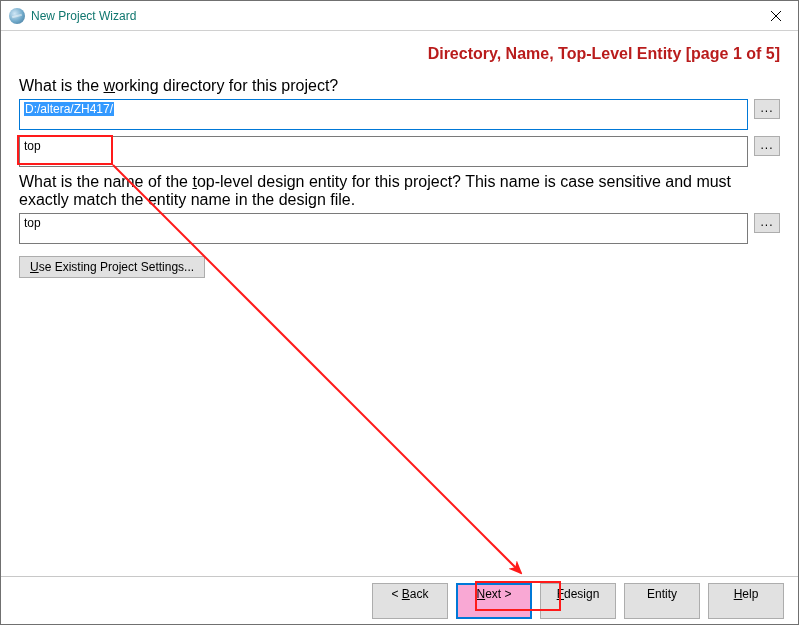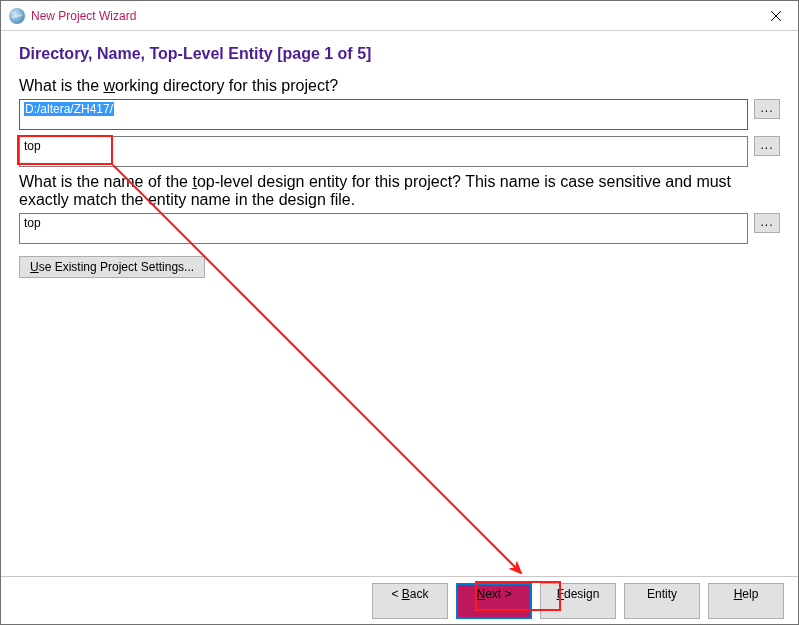--- a/index.html
+++ b/index.html
@@ -39,41 +39,42 @@
   .titlebar .icon::after {
     content: "";
     position: absolute;
     left: 3px; top: 7px;
     width: 10px; height: 2px;
     background: rgba(255,255,255,0.45);
     transform: rotate(-15deg);
   }
   .titlebar .title {
     font-size: 12px;
-    color: #be185d;
+    color: #0f766e;
     flex: 1 1 auto;
   }
   .titlebar .close {
     width: 45px; height: 29px;
     display: flex; align-items: center; justify-content: center;
     font-size: 14px; color: #000;
     cursor: default;
   }
 
   .content {
     flex: 1 1 auto;
     padding: 14px 18px 0 18px;
     position: relative;
   }
 
   h1.page-title {
     margin: 0 0 14px 0;
     font-size: 16px;
     font-weight: bold;
-    color: #4c1d95;
+    color: #b91c1c;
+    text-align: right;
   }
 
   .label {
     font-size: 16px;
     color: #000;
     margin: 4px 0 4px 0;
   }
   .label .u { text-decoration: underline; }
 
   .row {
@@ -144,21 +145,21 @@
     background: #e1e1e1;
     font-size: 12px;
     line-height: 20px;
     text-align: center;
     padding: 0 10px;
     cursor: default;
   }
   .btn .u { text-decoration: underline; }
   .btn.default {
     border: 1px solid #0078d7;
-    background: #be185d;
+    background: #f9a8d4;
     box-shadow: inset 0 0 0 1px #0078d7;
   }
 
   
   .annot-box {
     position: absolute;
     border: 2px solid #ff1a1a;
     pointer-events: none;
     z-index: 50;
   }

